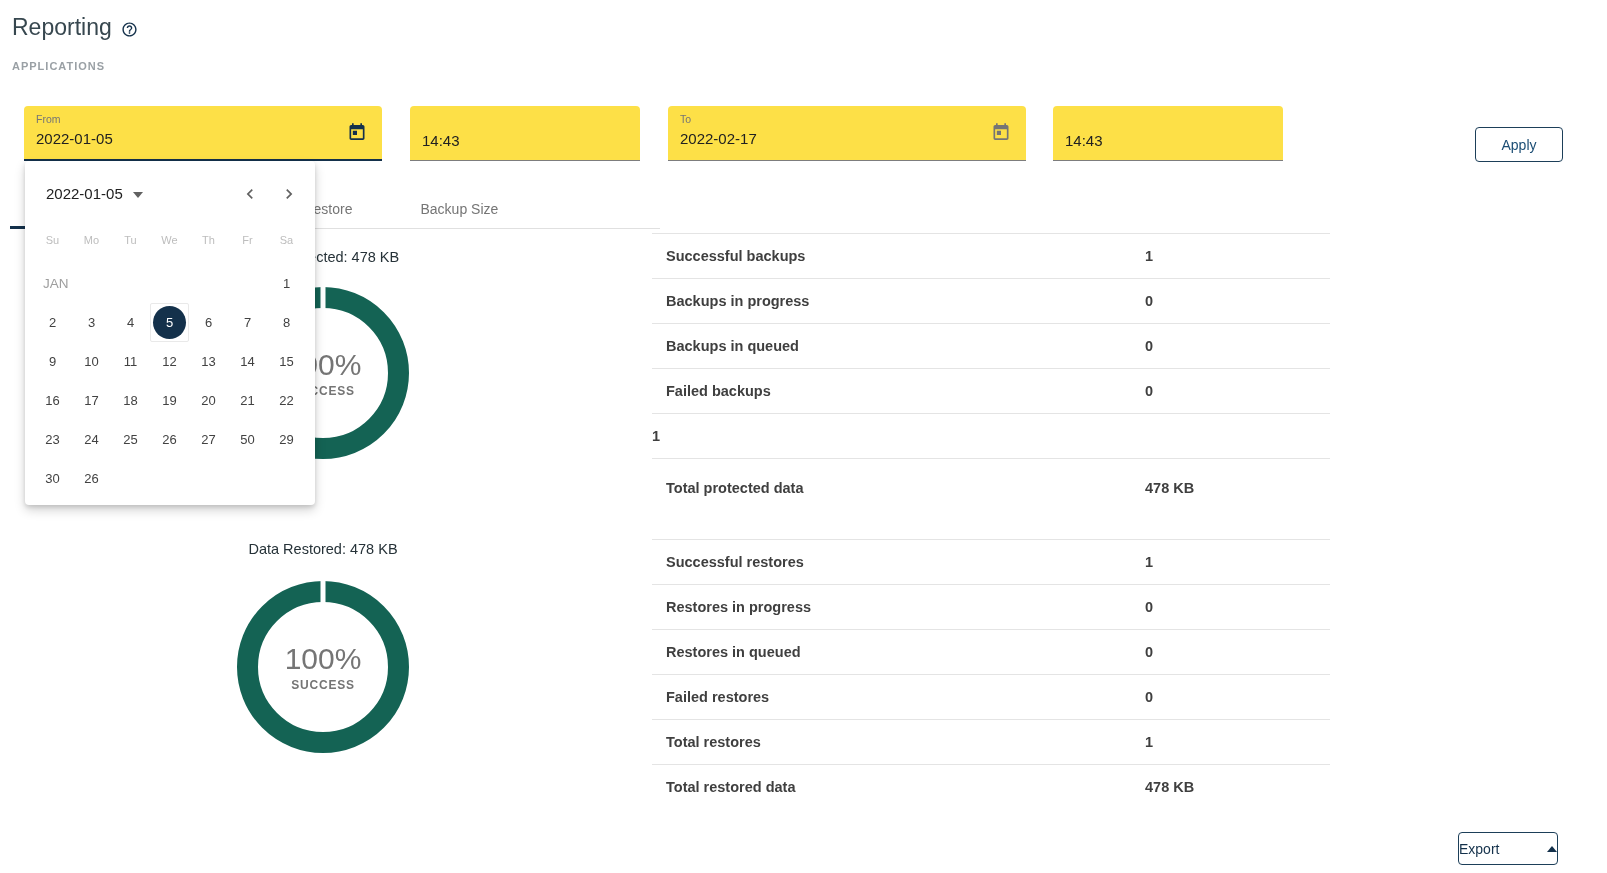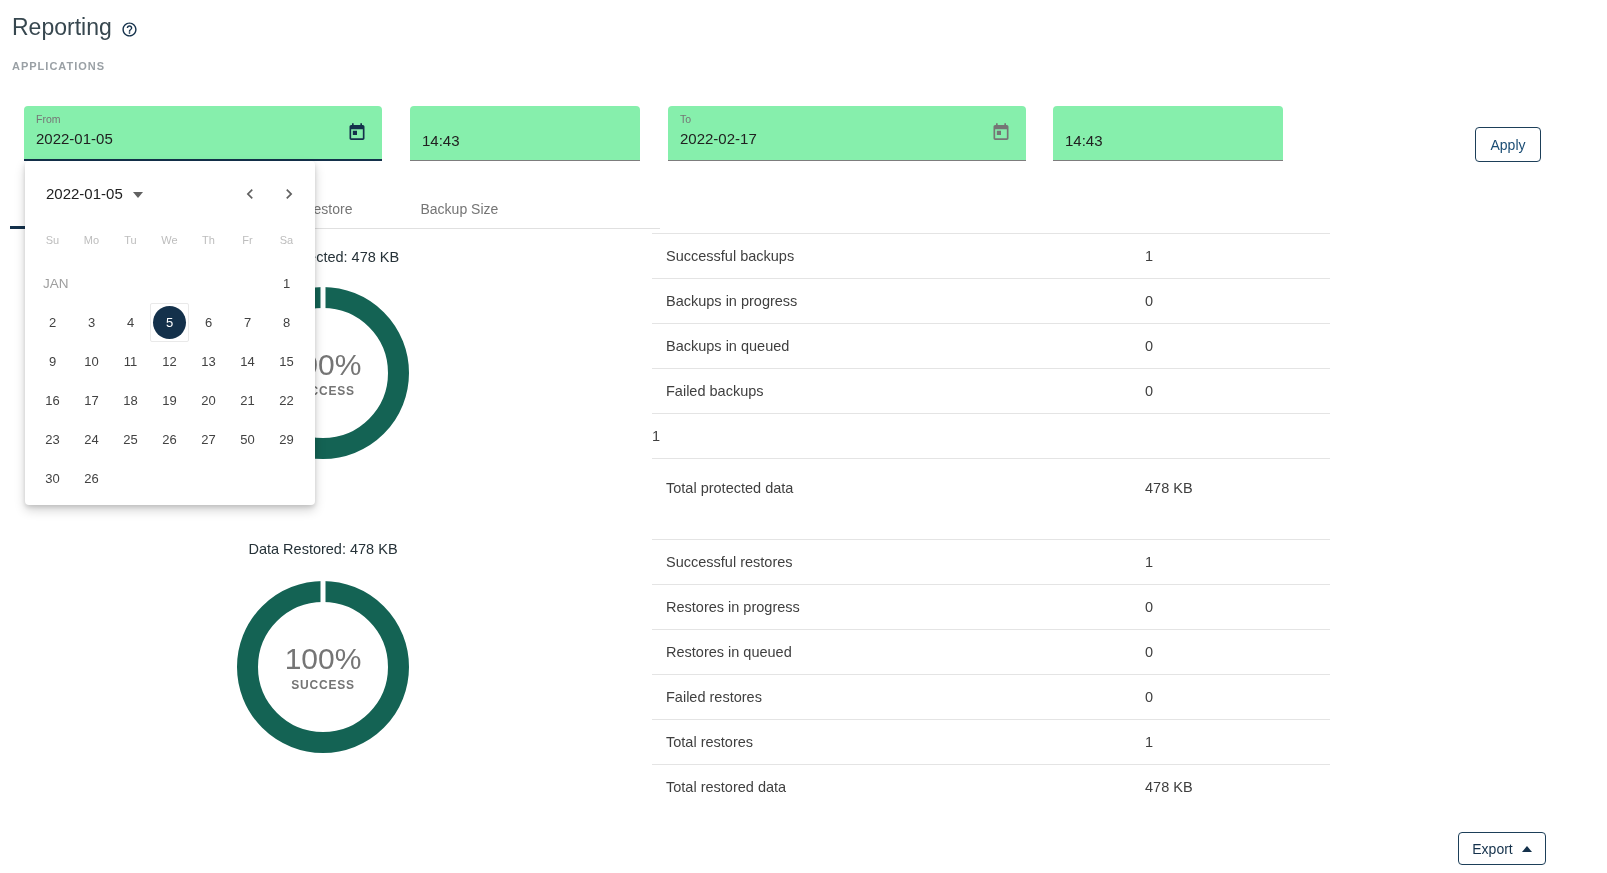--- a/index.html
+++ b/index.html
@@ -7,35 +7,35 @@
   .screen { position: relative; width: 1607px; height: 873px; background: #fff; overflow: hidden; }
 
   
   .page-header { position: absolute; top: 14px; left: 12px; display: flex; align-items: center; gap: 9px; }
   .page-title { font-size: 23px; color: #37474f; font-weight: 400; }
   .help-icon { width: 17px; height: 17px; display: inline-flex; margin-top: 3px; cursor: pointer; }
   .section-label { position: absolute; top: 60px; left: 12px; font-size: 11px; font-weight: 700; letter-spacing: 1px; color: #9aa0a5; }
 
   
   .filter-row { position: absolute; top: 106px; left: 24px; display: flex; }
-  .field { height: 55px; background: #86efac; border-radius: 4px 4px 0 0; position: relative; padding: 7px 12px 0 12px; }
+  .field { height: 55px; background: #fde047; border-radius: 4px 4px 0 0; position: relative; padding: 7px 12px 0 12px; }
   .field.date { width: 358px; }
   .field.time { width: 230px; display: flex; align-items: flex-end; padding-bottom: 11px; }
   .field-label { font-size: 10.5px; color: #757575; }
   .field-value { font-size: 15px; color: #212121; margin-top: 5px; }
   .field .cal-icon { position: absolute; right: 15px; top: 16px; width: 20px; height: 21px; cursor: pointer; }
   .underline-focus { border-bottom: 2px solid #14314b; }
   .underline-normal { border-bottom: 1px solid #7d7d7d; }
   .gap28 { width: 28px; } .gap27 { width: 27px; }
 
   .btn { display: flex; align-items: center; justify-content: center; background: #fff;
          border: 1px solid #1d3f59; border-radius: 4px; color: #1b4d74; font-size: 14px;
          font-weight: 500; cursor: pointer; }
-  .apply-btn { position: absolute; left: 1475px; top: 127px; width: 66px; height: 35px; }
-  .export-btn { position: absolute; left: 1458px; top: 832px; width: 88px; height: 33px; gap: 9px; color: #14314b; }
+  .apply-btn { position: absolute; left: 1475px; top: 127px; width: 88px; height: 35px; }
+  .export-btn { position: absolute; left: 1458px; top: 832px; width: 100px; height: 33px; gap: 9px; color: #14314b; justify-content: space-between; }
   .caret-up { width: 0; height: 0; border-left: 5px solid transparent; border-right: 5px solid transparent; border-bottom: 6px solid #14314b; }
 
   
   .tab-bar { position: absolute; top: 188px; left: 10px; width: 650px; height: 41px;
              display: flex; border-bottom: 1px solid #e0e0e0; }
   .tab { display: flex; align-items: center; padding: 0 34px; font-size: 14px; color: #757575; cursor: pointer; height: 41px; }
   .tab.active { color: #14314b; border-bottom: 3px solid #14314b; }
 
   
   .cal-popup { position: absolute; left: 25px; top: 161px; width: 290px; height: 344px; background: #fff;
@@ -65,21 +65,21 @@
   .ring { position: absolute; inset: 0; border: 21px solid #146354; border-radius: 50%; }
   .ring-notch { position: absolute; top: 0; left: 50%; transform: translateX(-50%); width: 5px; height: 22px; background: #fff; }
   .ring-center { position: absolute; inset: 0; display: flex; flex-direction: column; align-items: center; justify-content: center; gap: 2px; }
   .pct { font-size: 30px; color: #757575; }
   .pct-caption { font-size: 12px; font-weight: 700; letter-spacing: .8px; color: #757575; }
 
   
   .stats { position: absolute; left: 652px; width: 678px; }
   .stats-backup { top: 233px; }
   .stats-restore { top: 539px; }
-  .stat-row { height: 45px; border-top: 1px solid #e4e4e4; display: flex; align-items: center; }
+  .stat-row { height: 45px; border-top: 1px solid #e4e4e4; display: flex; align-items: center; font-weight: bold; }
   .stats-backup .stat-row:last-child { height: 58px; }
   .stat-label { margin-left: 14px; width: 479px; font-size: 14.5px; color: #3f3f3f; }
   .stat-value { font-size: 14.5px; color: #3f3f3f; }
 </style>
 </head>
 <body>
 
 <div class="screen">
 
   <div class="page-header">

